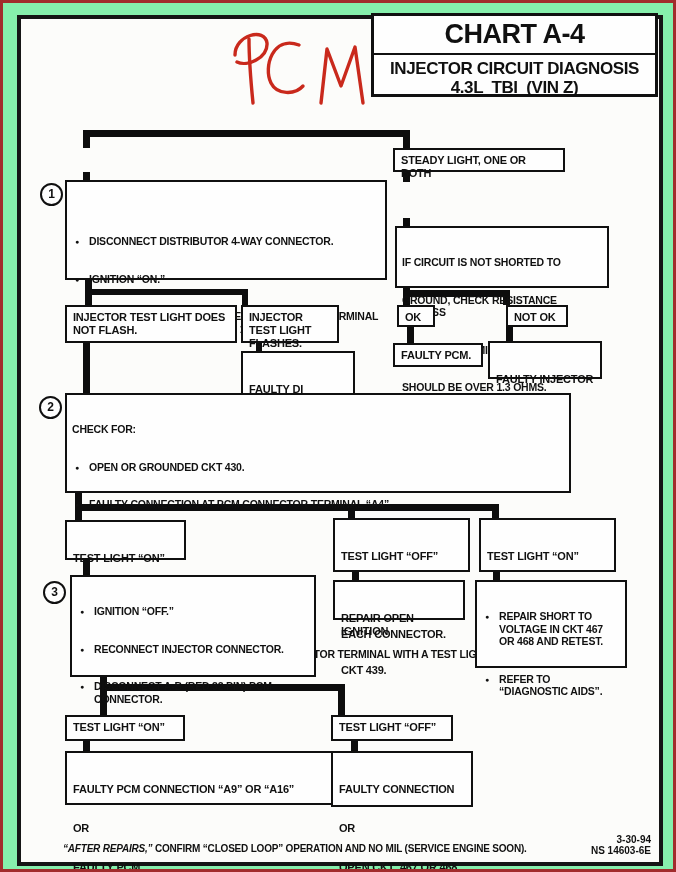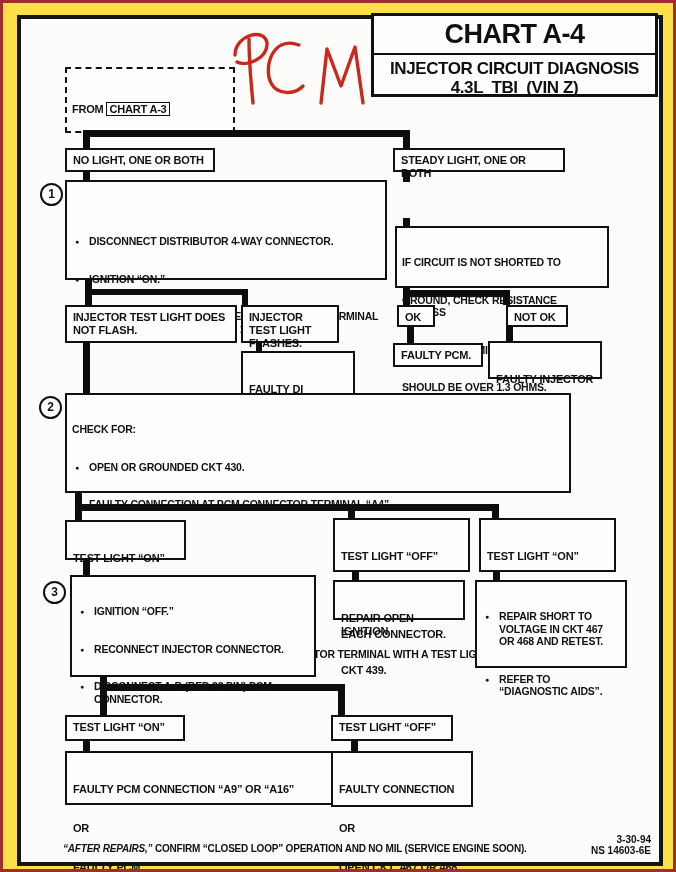--- a/index.html
+++ b/index.html
@@ -1,18 +1,18 @@
 <!DOCTYPE html>
 <html><head>
 <meta charset="utf-8">
 <style>
   html,body{margin:0;padding:0;}
   .page{
     position:relative; width:676px; height:872px;
-    background:#fde047;
+    background:#86efac;
     border:3px solid #a22c2c; box-sizing:border-box;
     font-family:"Liberation Sans","DejaVu Sans",sans-serif;
     color:#101010; overflow:hidden;
   }
   .frame{
     position:absolute; left:14px; top:12px; width:646px; height:851px;
     border:4px solid #151515; background:#fcfcfa; box-sizing:border-box;
   }
   .box{
     position:absolute; border:2.5px solid #101010; background:#fefefe;
@@ -60,25 +60,20 @@
 
   <svg class="annotation-svg" width="150" height="92" viewBox="0 0 150 92">
     <g fill="none" stroke="#c9291c" stroke-width="3.4" stroke-linecap="round" stroke-linejoin="round">
       <path d="M 28,80 C 26,60 24,36 24,16"></path>
       <path d="M 10,32 C 10,12 40,4 42,20 C 43,35 22,44 12,39"></path>
       <path d="M 74,22 C 48,12 38,44 46,60 C 52,72 70,72 78,63"></path>
       <path d="M 96,80 L 102,26 L 116,63 L 130,24 L 138,80"></path>
     </g>
   </svg>
 
-  <div class="box dashed" style="left:62px;top:64px;width:170px;height:66px;line-height:15px;font-size:11px;">
-    <div><span>FROM </span><span class="ref-chip">CHART A-3</span></div>
-    <div>INJECTOR TEST LIGHT</div>
-    <div>DOES NOT FLASH.</div>
-  </div>
 
   <div class="ln" style="left:80px;top:127px;width:327px;height:7px;"></div>
   <div class="ln" style="left:80px;top:127px;width:7px;height:18px;"></div>
   <div class="ln" style="left:400px;top:127px;width:7px;height:18px;"></div>
   <div class="ln" style="left:80px;top:169px;width:7px;height:10px;"></div>
   <div class="ln" style="left:82px;top:277px;width:7px;height:25px;"></div>
   <div class="ln" style="left:82px;top:286px;width:163px;height:6px;"></div>
   <div class="ln" style="left:239px;top:286px;width:6px;height:16px;"></div>
   <div class="ln" style="left:253px;top:340px;width:6px;height:8px;"></div>
   <div class="ln" style="left:80px;top:340px;width:7px;height:50px;"></div>
@@ -98,21 +93,20 @@
   <div class="ln" style="left:348px;top:736px;width:7px;height:12px;"></div>
   <div class="ln" style="left:400px;top:169px;width:7px;height:10px;"></div>
   <div class="ln" style="left:400px;top:215px;width:7px;height:10px;"></div>
   <div class="ln" style="left:400px;top:281px;width:7px;height:10px;"></div>
   <div class="ln" style="left:400px;top:287px;width:107px;height:7px;"></div>
   <div class="ln" style="left:400px;top:287px;width:7px;height:15px;"></div>
   <div class="ln" style="left:500px;top:287px;width:7px;height:15px;"></div>
   <div class="ln" style="left:404px;top:324px;width:7px;height:16px;"></div>
   <div class="ln" style="left:503px;top:324px;width:7px;height:14px;"></div>
 
-  <div class="box labelbox" style="left:62px;top:145px;width:150px;height:24px;">NO LIGHT, ONE OR BOTH</div>
   <div class="box labelbox" style="left:390px;top:145px;width:172px;height:24px;">STEADY LIGHT, ONE OR BOTH</div>
 
   <div class="num" style="left:37px;top:180px;">1</div>
   <div class="box" style="left:62px;top:177px;width:322px;height:100px;">
     <div class="bullets">
       <div class="bullet">DISCONNECT DISTRIBUTOR 4-WAY CONNECTOR.</div>
       <div class="bullet">IGNITION “ON.”</div>
       <div class="bullet">MOMENTARILY TOUCH HARNESS CONNECTOR TERMINAL CKT 430 WITH TEST LIGHT TO 12 VOLTS.</div>
     </div>
     <div style="padding-left:17px;margin-top:7px;">

